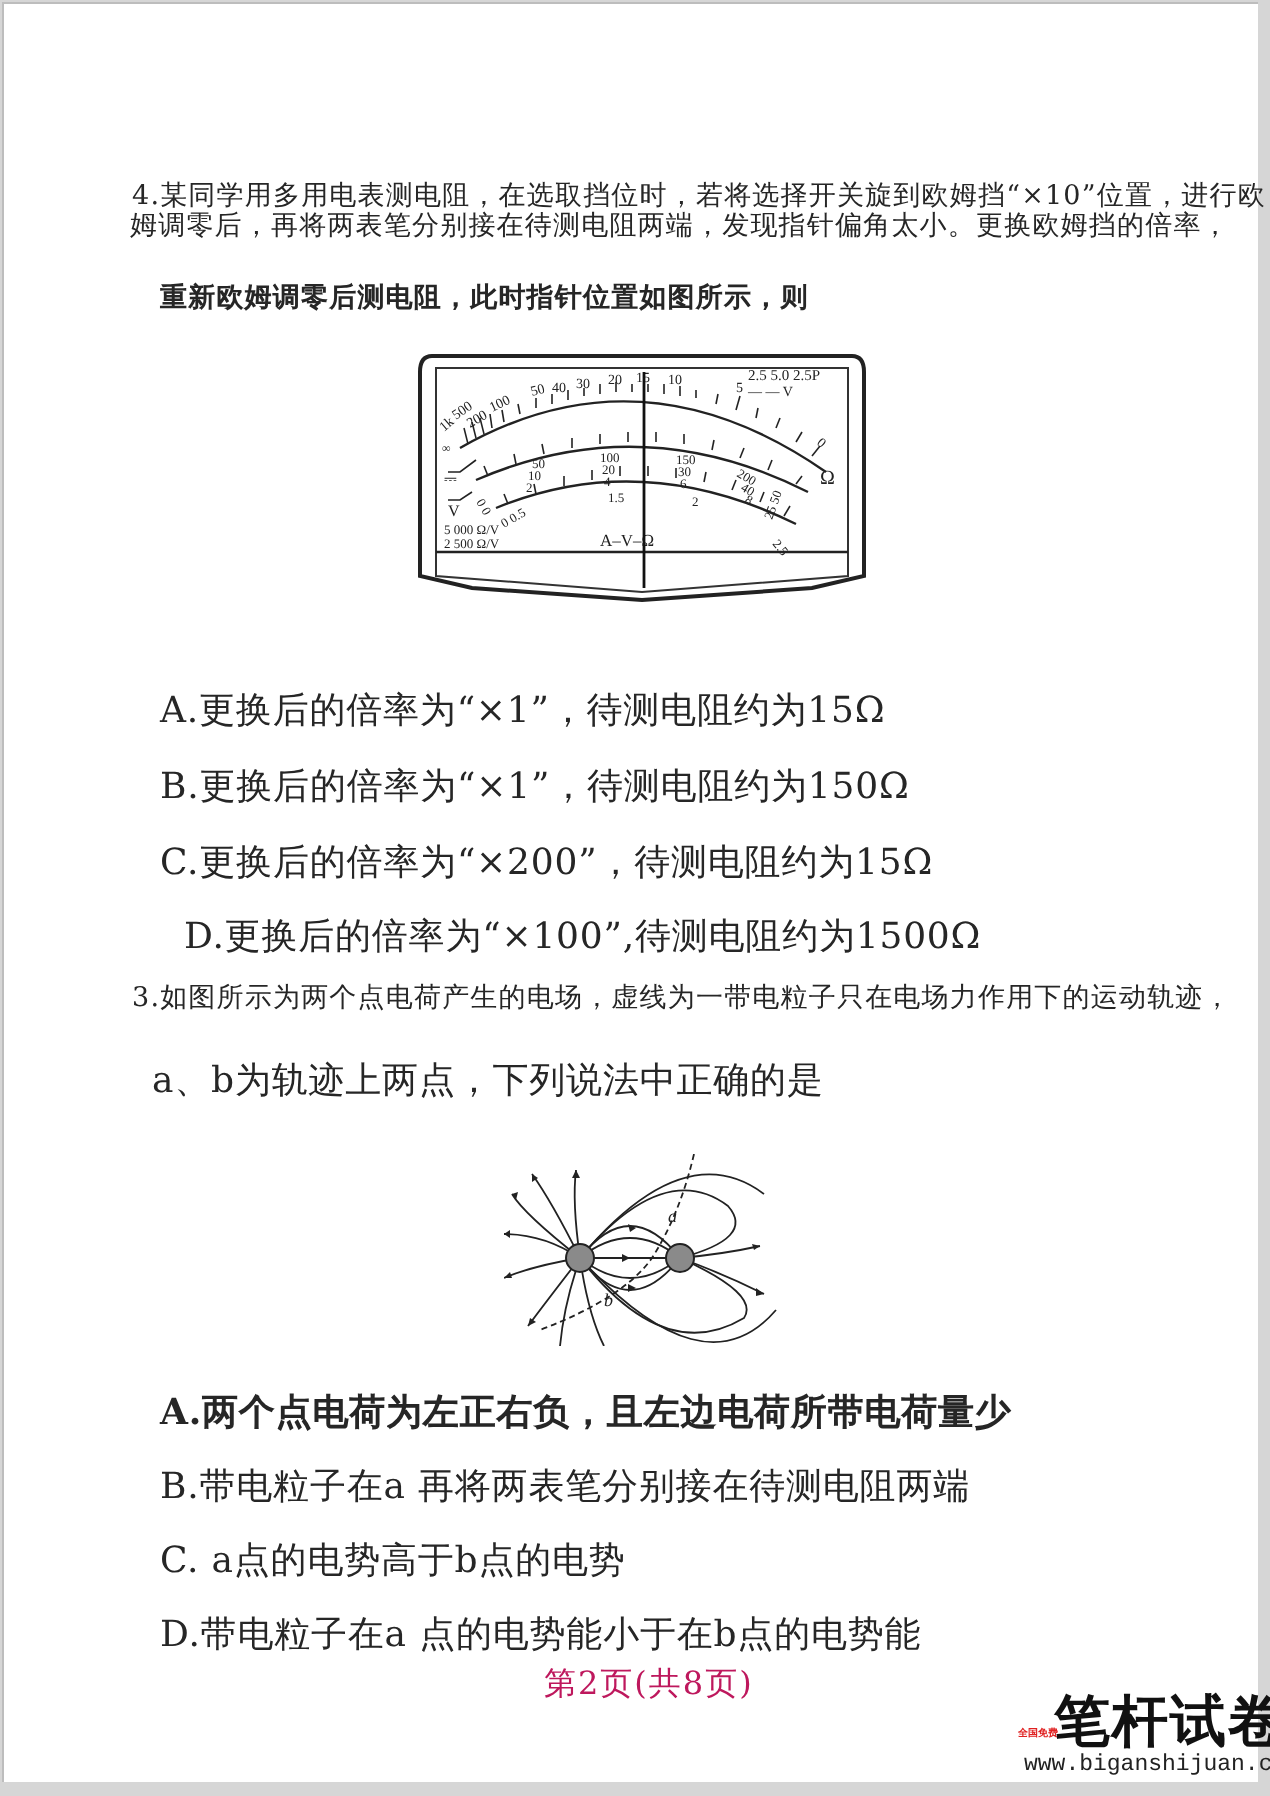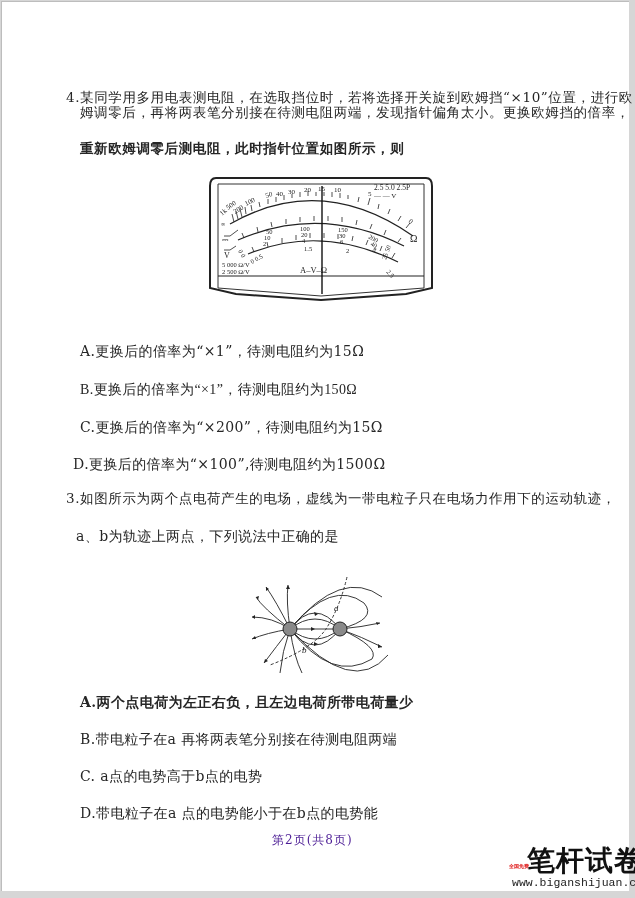--- a/index.html
+++ b/index.html
@@ -1,39 +1,39 @@
 <!DOCTYPE html>
 <html><head>
   <meta charset="utf-8">
   <style>
     html, body { margin:0; padding:0; }
     body { width:635px; height:898px; background:#d6d6d6; position:relative; overflow:hidden;
            font-family:"DejaVu Serif","Liberation Serif",serif; color:#222; }
     .page { position:absolute; left:1px; top:1px; width:627px; height:889px; background:#fff;
             border-left:1px solid #bdbdbd; border-top:1px solid #bdbdbd; }
     .txt { position:absolute; font-size:13.5px; letter-spacing:0.6px; white-space:nowrap; color:#262626; }
-    .opt { font-size:14px; letter-spacing:0.4px; }
+    .opt { font-size:18px; letter-spacing:0.4px; }
     .meter { position:absolute; left:208px; top:176px; width:226px; height:135px; }
     .field { position:absolute; left:252px; top:577px; width:150px; height:96px; }
-    .footer { position:absolute; left:272px; top:832px; font-size:12px; letter-spacing:1px; color:#4c1d95; }
+    .footer { position:absolute; left:272px; top:832px; font-size:16px; letter-spacing:1px; color:#be185d; }
     .wm { position:absolute; left:509px; top:842px; }
     .wm-title { position:absolute; left:18px; top:0; font-family:"DejaVu Sans","Liberation Sans",sans-serif;
                 font-size:28px; font-weight:bold; color:#111; letter-spacing:1px; white-space:nowrap; }
     .wm-tiny { position:absolute; left:0; top:21px; font-size:5px; color:#e02020; white-space:nowrap;
                font-family:"DejaVu Sans",sans-serif; font-weight:bold; }
     .wm-url { position:absolute; left:3px; top:34px; font-family:"Liberation Mono","DejaVu Sans Mono",monospace;
               font-size:11.5px; color:#222; white-space:nowrap; letter-spacing:0px; }
   </style>
 </head>
 <body>
 
 <div class="page"></div>
 
 <div class="txt" style="left:66px;top:68px;margin-top:21px;">4.某同学用多用电表测电阻，在选取挡位时，若将选择开关旋到欧姆挡“×10”位置，进行欧</div>
-<div class="txt" style="left:80px;top:104px;">姆调零后，再将两表笔分别接在待测电阻两端，发现指针偏角太小。更换欧姆挡的倍率，</div>
+<div class="txt" style="left:65px;top:104px;">姆调零后，再将两表笔分别接在待测电阻两端，发现指针偏角太小。更换欧姆挡的倍率，</div>
 <div class="txt" style="left:80px;top:140px;font-weight:bold;">重新欧姆调零后测电阻，此时指针位置如图所示，则</div>
 
 <div class="meter">
   <svg width="226" height="135" viewBox="0 0 226 135" font-family="Liberation Serif, serif" fill="#222">
 
     <path d="M8,2 H218 Q224,2 224,10 V112 L198,118 L113,124 L28,118 L2,112 V10 Q2,2 8,2 Z" fill="none" stroke="#222" stroke-width="2"></path>
     <path d="M10,8 H216 V112 L113,120 L10,112 Z" fill="none" stroke="#333" stroke-width="1"></path>
     <line x1="10" y1="100" x2="216" y2="100" stroke="#222" stroke-width="1.2"></line>
 
     <path d="M22,48 Q113,-4 205,60" fill="none" stroke="#222" stroke-width="1.2"></path>
@@ -139,23 +139,23 @@
       <text x="14" y="98" font-size="6.5">2 500 Ω/V</text>
       <text x="92" y="97" font-size="8.5">A–V–Ω</text>
     </g>
     <path d="M16,74 H22 L28,70" fill="none" stroke="#222" stroke-width="0.8"></path>
 
     <line x1="114" y1="10" x2="114" y2="118" stroke="#111" stroke-width="1.4"></line>
   </svg>
 </div>
 
 <div class="txt opt" style="left:80px;top:343px;">A.更换后的倍率为“×1”，待测电阻约为15Ω</div>
-<div class="txt opt" style="left:80px;top:381px;font-family:Liberation Serif, serif;">B.更换后的倍率为“×1”，待测电阻约为150Ω</div>
+<div class="txt opt" style="left:80px;top:381px;">B.更换后的倍率为“×1”，待测电阻约为150Ω</div>
 <div class="txt opt" style="left:80px;top:419px;">C.更换后的倍率为“×200”，待测电阻约为15Ω</div>
-<div class="txt opt" style="left:73px;top:456px;">D.更换后的倍率为“×100”,待测电阻约为1500Ω</div>
+<div class="txt opt" style="left:92px;top:456px;">D.更换后的倍率为“×100”,待测电阻约为1500Ω</div>
 
 <div class="txt" style="left:66px;top:490px;">3.如图所示为两个点电荷产生的电场，虚线为一带电粒子只在电场力作用下的运动轨迹，</div>
 <div class="txt opt" style="left:76px;top:528px;text-align:center;">a、b为轨迹上两点，下列说法中正确的是</div>
 
 <div class="field">
   <svg width="150" height="96" viewBox="0 0 150 96" fill="none" stroke="#222" stroke-width="0.9">
 
     <path d="M38,52 Q10,30 4,20"></path>
       <path d="M38,52 Q20,40 0,40"></path>
       <path d="M38,52 Q14,56 0,62"></path>

